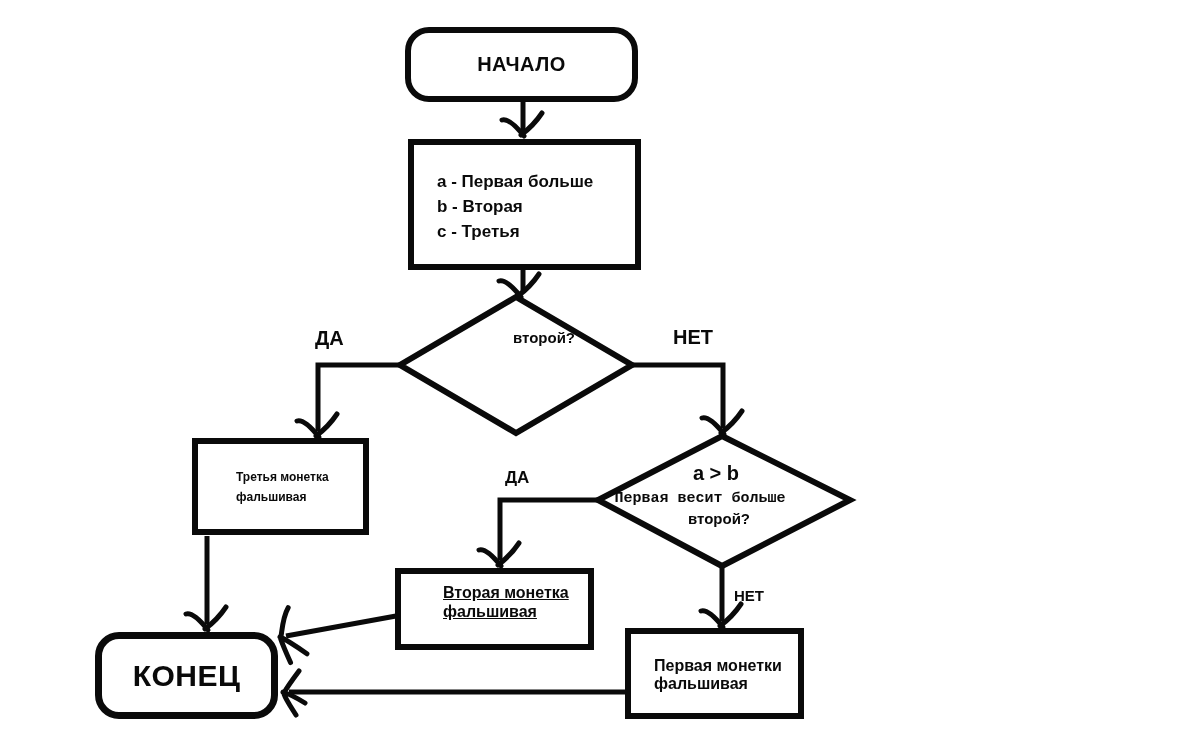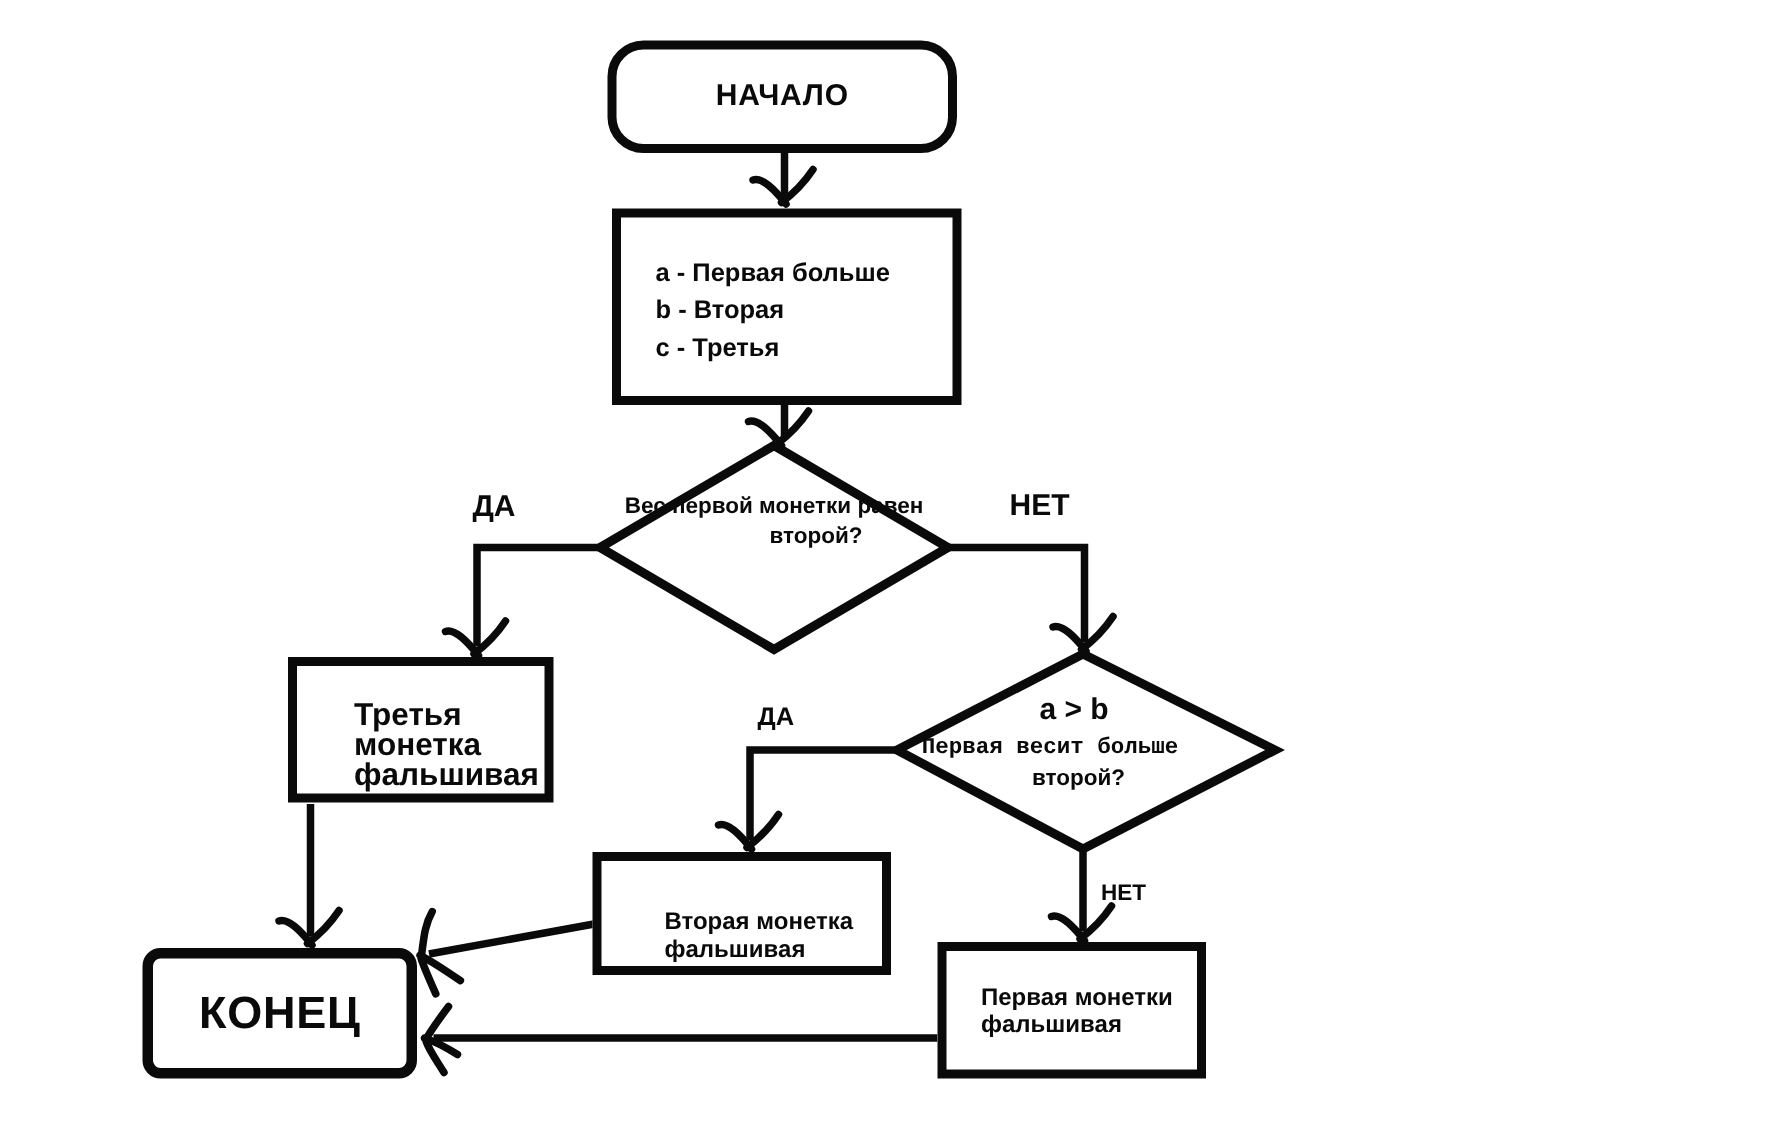--- a/index.html
+++ b/index.html
@@ -8,24 +8,24 @@
     font-family:"Liberation Sans","DejaVu Sans",sans-serif; color:#0a0a0a;
     overflow:hidden;
   }
   svg.wires { position:absolute; left:0; top:0; }
   .node {
     position:absolute; box-sizing:border-box; background:#ffffff;
     border:6px solid #0a0a0a; font-weight:bold; color:#0a0a0a;
   }
   .terminal { display:flex; align-items:center; justify-content:center; }
   #start { left:405px; top:27px; width:233px; height:75px; border-radius:24px; font-size:20px; letter-spacing:0.5px; }
-  #end   { left:95px;  top:632px; width:183px; height:87px; border-radius:12px; border-width:7px; font-size:30px; letter-spacing:0.5px; }
+  #end   { left:95px;  top:632px; width:183px; height:87px; border-radius:24px; border-width:7px; font-size:30px; letter-spacing:0.5px; }
   #vars  { left:408px; top:139px; width:233px; height:131px; padding:24px 0 0 23px; font-size:17px; line-height:25px; }
-  #third { left:192px; top:438px; width:177px; height:97px;  padding:23px 0 0 38px; font-size:21px; line-height:20px; }
-  #second{ left:395px; top:568px; width:199px; height:82px;  padding:31px 0 0 42px; font-size:16px; line-height:19px; }
+  #third { left:192px; top:438px; width:177px; height:97px;  padding:23px 0 0 38px; font-size:12px; line-height:20px; }
+  #second{ left:395px; top:568px; width:199px; height:82px;  padding:9px 0 0 42px; font-size:16px; line-height:19px;text-decoration:underline; }
   #first { left:625px; top:628px; width:179px; height:91px;  padding:23px 0 0 23px; font-size:16px; line-height:18px; }
   .dtext { position:absolute; text-align:center; font-weight:bold; pointer-events:none; }
   #d1text { left:400px; top:328px; width:232px; }
   #d2text { left:590px; top:462px; width:252px; }
   .cond { font-size:20px; margin-bottom:4px; }
   .q    { font-size:15px; line-height:20px; }
   #d1text .q2 { margin-left:56px; }
   #d2text .q1 { margin-left:-32px;font-family:Liberation Mono, monospace; }
   #d2text .q2 { margin-left:6px; }
   .elabel { position:absolute; font-weight:bold; }
@@ -80,21 +80,20 @@
     <span>НАЧАЛО</span>
   </div>
 
   <div id="vars" class="node">
     <div>a - Первая больше</div>
     <div>b - Вторая</div>
     <div>c - Третья</div>
   </div>
 
   <div id="d1text" class="dtext">
-    <div class="q q1">Вес первой монетки равен</div>
     <div class="q q2">второй?</div>
   </div>
 
   <div id="lbl-yes1" class="elabel">ДА</div>
   <div id="lbl-no1" class="elabel">НЕТ</div>
 
   <div id="third" class="node">
     <div>Третья монетка</div>
     <div>фальшивая</div>
   </div>

